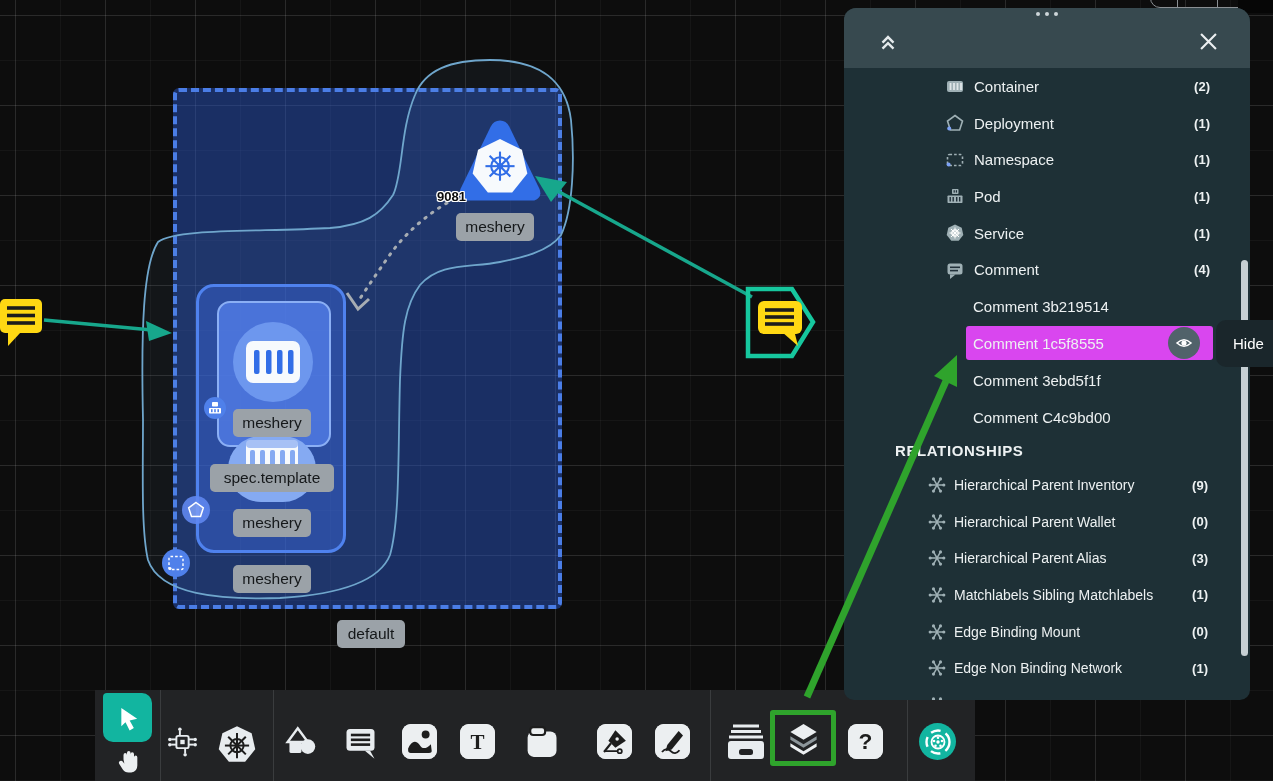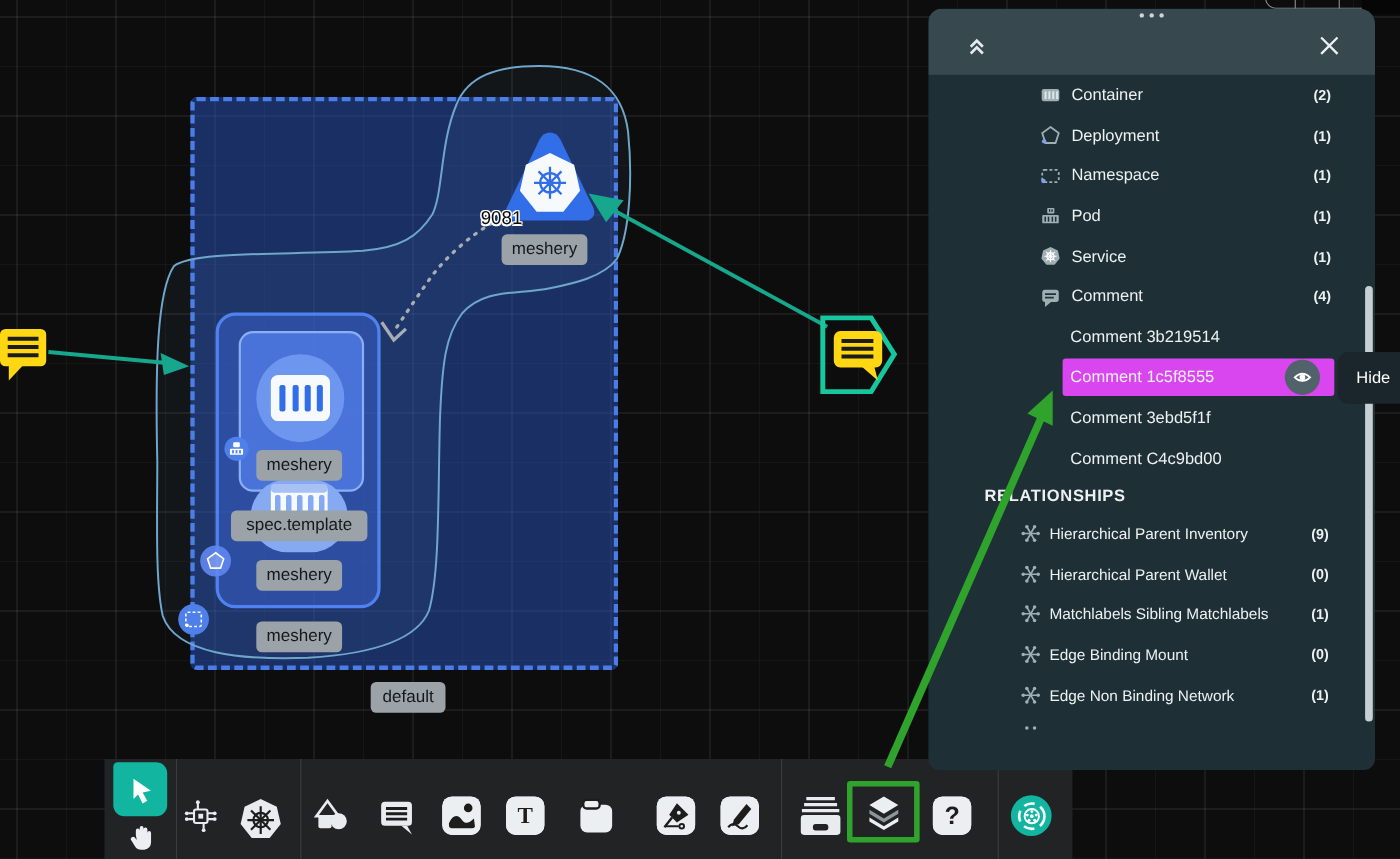--- a/index.html
+++ b/index.html
@@ -34,21 +34,21 @@
     background:rgba(84,128,240,0.72);
     border:2px solid #8db0f7; border-radius:13px;
   }
   .cont-circle { position:absolute; left:233px; top:322px; width:80px; height:80px; border-radius:50%; background:#6d96f0; display:flex; align-items:center; justify-content:center; }
   .cont2-circle { position:absolute; left:228px; top:436px; width:88px; height:66px; border-radius:44px; background:#86abf4; display:flex; align-items:flex-start; justify-content:center; padding-top:4px; }
   .chip {
     position:absolute; display:flex; align-items:center; justify-content:center;
     background:#9ba2a8; color:#15181a; border-radius:5px; font-size:15.5px; height:28px;
   }
   .port-label {
-    position:absolute; left:437px; top:189px; font-size:17px; font-weight:normal; color:#0c0c0c;
+    position:absolute; left:437px; top:189px; font-size:13px; font-weight:bold; color:#0c0c0c;
     text-shadow:-1px 0 0 #fff, 1px 0 0 #fff, 0 -1px 0 #fff, 0 1px 0 #fff, -1px -1px 0 #fff, 1px 1px 0 #fff, 1px -1px 0 #fff, -1px 1px 0 #fff;
   }
   .badge { position:absolute; border-radius:50%; display:flex; align-items:center; justify-content:center; }
   .b-pod { left:204px; top:397px; width:22px; height:22px; background:#4f80ea; }
   .b-dep { left:182px; top:496px; width:28px; height:28px; background:rgba(95,135,240,0.9); }
   .b-ns  { left:162px; top:549px; width:28px; height:28px; background:#4f80ea; }
   .k8s-node { position:absolute; left:448px; top:110px; }
   .comment-left { position:absolute; left:0; top:296px; }
   .comment-right { position:absolute; left:744px; top:284px; }
   svg.scene { position:absolute; inset:0; pointer-events:none; }
@@ -533,58 +533,77 @@
             </g>
           <g fill="#9fb0b5">
               <circle cx="3.2" cy="10" r="1.6"></circle>
               <circle cx="16.8" cy="10" r="1.6"></circle>
               <circle cx="6.5" cy="3.9" r="1.6"></circle>
               <circle cx="13.5" cy="3.9" r="1.6"></circle>
               <circle cx="6.5" cy="16.1" r="1.6"></circle>
               <circle cx="13.5" cy="16.1" r="1.6"></circle>
             </g>
         </svg>
-        <span class="plabel">Matchlabels Sibling Matchlabels</span>
-        <span class="pcount">(1)</span>
+        <span class="plabel">Hierarchical Parent Alias</span>
+        <span class="pcount">(3)</span>
       </div>
       <div class="rrow">
         <svg class="picon" viewBox="0 0 20 20">
           <g stroke="#9fb0b5" stroke-width="1.5">
               <line x1="3.5" y1="10" x2="16.5" y2="10"></line>
               <line x1="6.8" y1="4.3" x2="13.2" y2="15.7"></line>
               <line x1="13.2" y1="4.3" x2="6.8" y2="15.7"></line>
             </g>
           <g fill="#9fb0b5">
               <circle cx="3.2" cy="10" r="1.6"></circle>
               <circle cx="16.8" cy="10" r="1.6"></circle>
               <circle cx="6.5" cy="3.9" r="1.6"></circle>
               <circle cx="13.5" cy="3.9" r="1.6"></circle>
               <circle cx="6.5" cy="16.1" r="1.6"></circle>
               <circle cx="13.5" cy="16.1" r="1.6"></circle>
             </g>
         </svg>
-        <span class="plabel">Edge Binding Mount</span>
-        <span class="pcount">(0)</span>
+        <span class="plabel">Matchlabels Sibling Matchlabels</span>
+        <span class="pcount">(1)</span>
       </div>
       <div class="rrow">
         <svg class="picon" viewBox="0 0 20 20">
           <g stroke="#9fb0b5" stroke-width="1.5">
               <line x1="3.5" y1="10" x2="16.5" y2="10"></line>
               <line x1="6.8" y1="4.3" x2="13.2" y2="15.7"></line>
               <line x1="13.2" y1="4.3" x2="6.8" y2="15.7"></line>
             </g>
           <g fill="#9fb0b5">
               <circle cx="3.2" cy="10" r="1.6"></circle>
               <circle cx="16.8" cy="10" r="1.6"></circle>
               <circle cx="6.5" cy="3.9" r="1.6"></circle>
               <circle cx="13.5" cy="3.9" r="1.6"></circle>
               <circle cx="6.5" cy="16.1" r="1.6"></circle>
               <circle cx="13.5" cy="16.1" r="1.6"></circle>
             </g>
         </svg>
+        <span class="plabel">Edge Binding Mount</span>
+        <span class="pcount">(0)</span>
+      </div>
+      <div class="rrow">
+        <svg class="picon" viewBox="0 0 20 20">
+          <g stroke="#9fb0b5" stroke-width="1.5">
+              <line x1="3.5" y1="10" x2="16.5" y2="10"></line>
+              <line x1="6.8" y1="4.3" x2="13.2" y2="15.7"></line>
+              <line x1="13.2" y1="4.3" x2="6.8" y2="15.7"></line>
+            </g>
+          <g fill="#9fb0b5">
+              <circle cx="3.2" cy="10" r="1.6"></circle>
+              <circle cx="16.8" cy="10" r="1.6"></circle>
+              <circle cx="6.5" cy="3.9" r="1.6"></circle>
+              <circle cx="13.5" cy="3.9" r="1.6"></circle>
+              <circle cx="6.5" cy="16.1" r="1.6"></circle>
+              <circle cx="13.5" cy="16.1" r="1.6"></circle>
+            </g>
+        </svg>
         <span class="plabel">Edge Non Binding Network</span>
         <span class="pcount">(1)</span>
       </div>
 
       <div class="rrow">
         <svg class="picon" viewBox="0 0 20 20">
           <g fill="#9fb0b5">
               <circle cx="6.5" cy="3.9" r="1.6"></circle>
               <circle cx="13.5" cy="3.9" r="1.6"></circle>
             </g>

